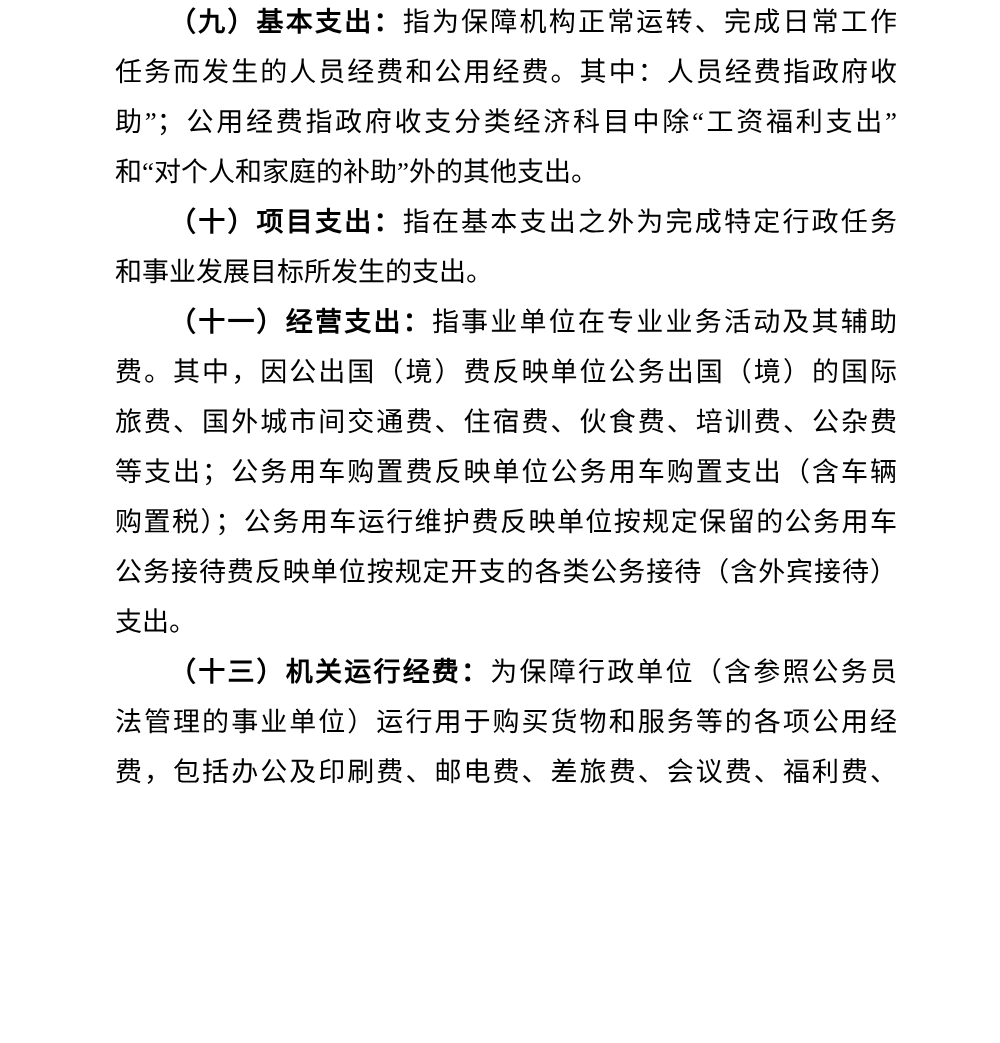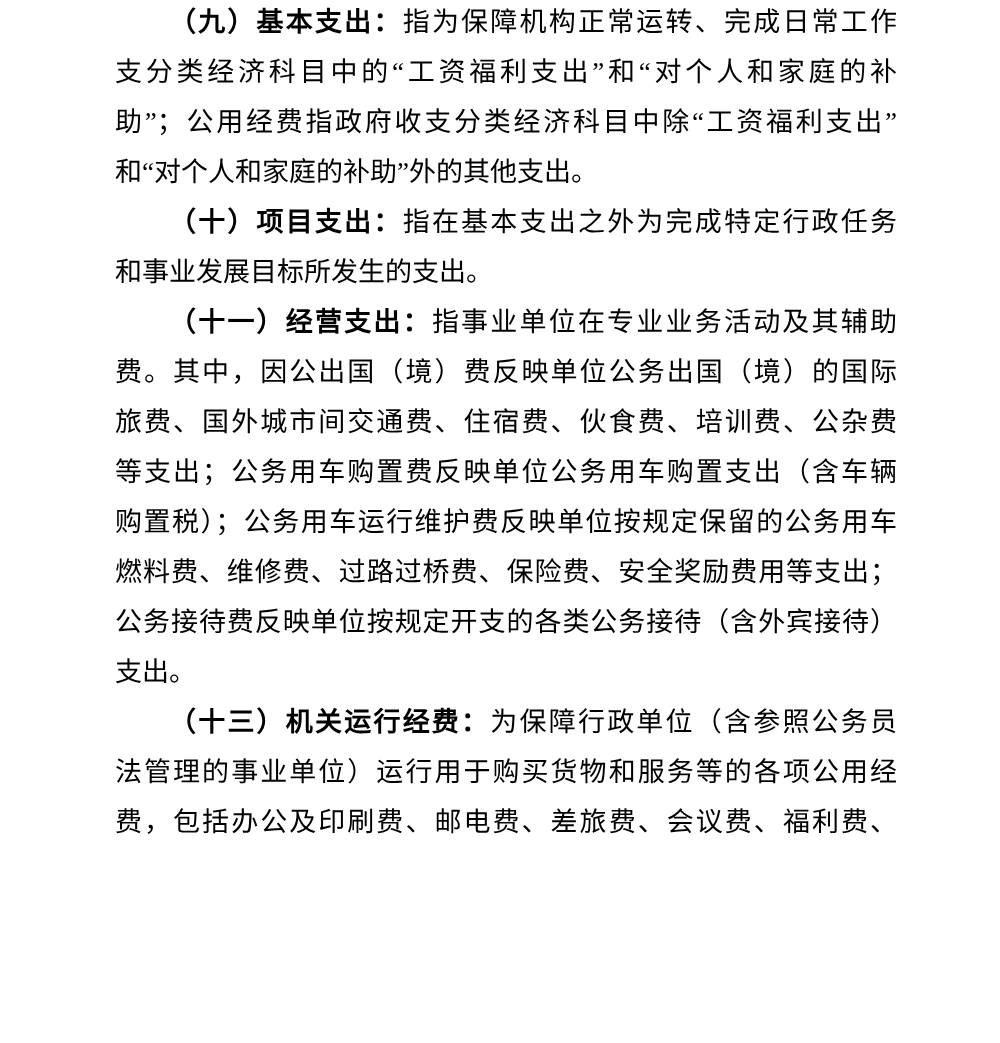--- a/index.html
+++ b/index.html
@@ -45,37 +45,36 @@
     font-weight: 700;
   }
 </style>
 </head>
 <body>
 
 <div class="page">
   <div class="doc-body">
       <div class="paragraph">
         <div class="line first"><span class="head">（九）基本支出：</span>指为保障机构正常运转、完成日常工作</div>
-        <div class="line">支分类经济科目中的“工资福利支出”和“对个人和家庭的补</div>
+        <div class="line">任务而发生的人员经费和公用经费。其中：人员经费指政府收</div>
         <div class="line">助”；公用经费指政府收支分类经济科目中除“工资福利支出”</div>
         <div class="line last">和“对个人和家庭的补助”外的其他支出。</div>
       </div>
       <div class="paragraph">
         <div class="line first"><span class="head">（十）项目支出：</span>指在基本支出之外为完成特定行政任务</div>
         <div class="line last">和事业发展目标所发生的支出。</div>
       </div>
       <div class="paragraph">
         <div class="line first"><span class="head">（十一）经营支出：</span>指事业单位在专业业务活动及其辅助</div>
       </div>
       <div class="paragraph">
         <div class="line">费。其中，因公出国（境）费反映单位公务出国（境）的国际</div>
         <div class="line">旅费、国外城市间交通费、住宿费、伙食费、培训费、公杂费</div>
         <div class="line">等支出；公务用车购置费反映单位公务用车购置支出（含车辆</div>
         <div class="line">购置税）；公务用车运行维护费反映单位按规定保留的公务用车</div>
-        <div class="line">燃料费、维修费、过路过桥费、保险费、安全奖励费用等支出；</div>
         <div class="line">公务接待费反映单位按规定开支的各类公务接待（含外宾接待）</div>
         <div class="line last">支出。</div>
       </div>
       <div class="paragraph">
         <div class="line first"><span class="head">（十三）机关运行经费：</span>为保障行政单位（含参照公务员</div>
         <div class="line">法管理的事业单位）运行用于购买货物和服务等的各项公用经</div>
         <div class="line">费，包括办公及印刷费、邮电费、差旅费、会议费、福利费、</div>
       </div>
     </div>
 </div>

